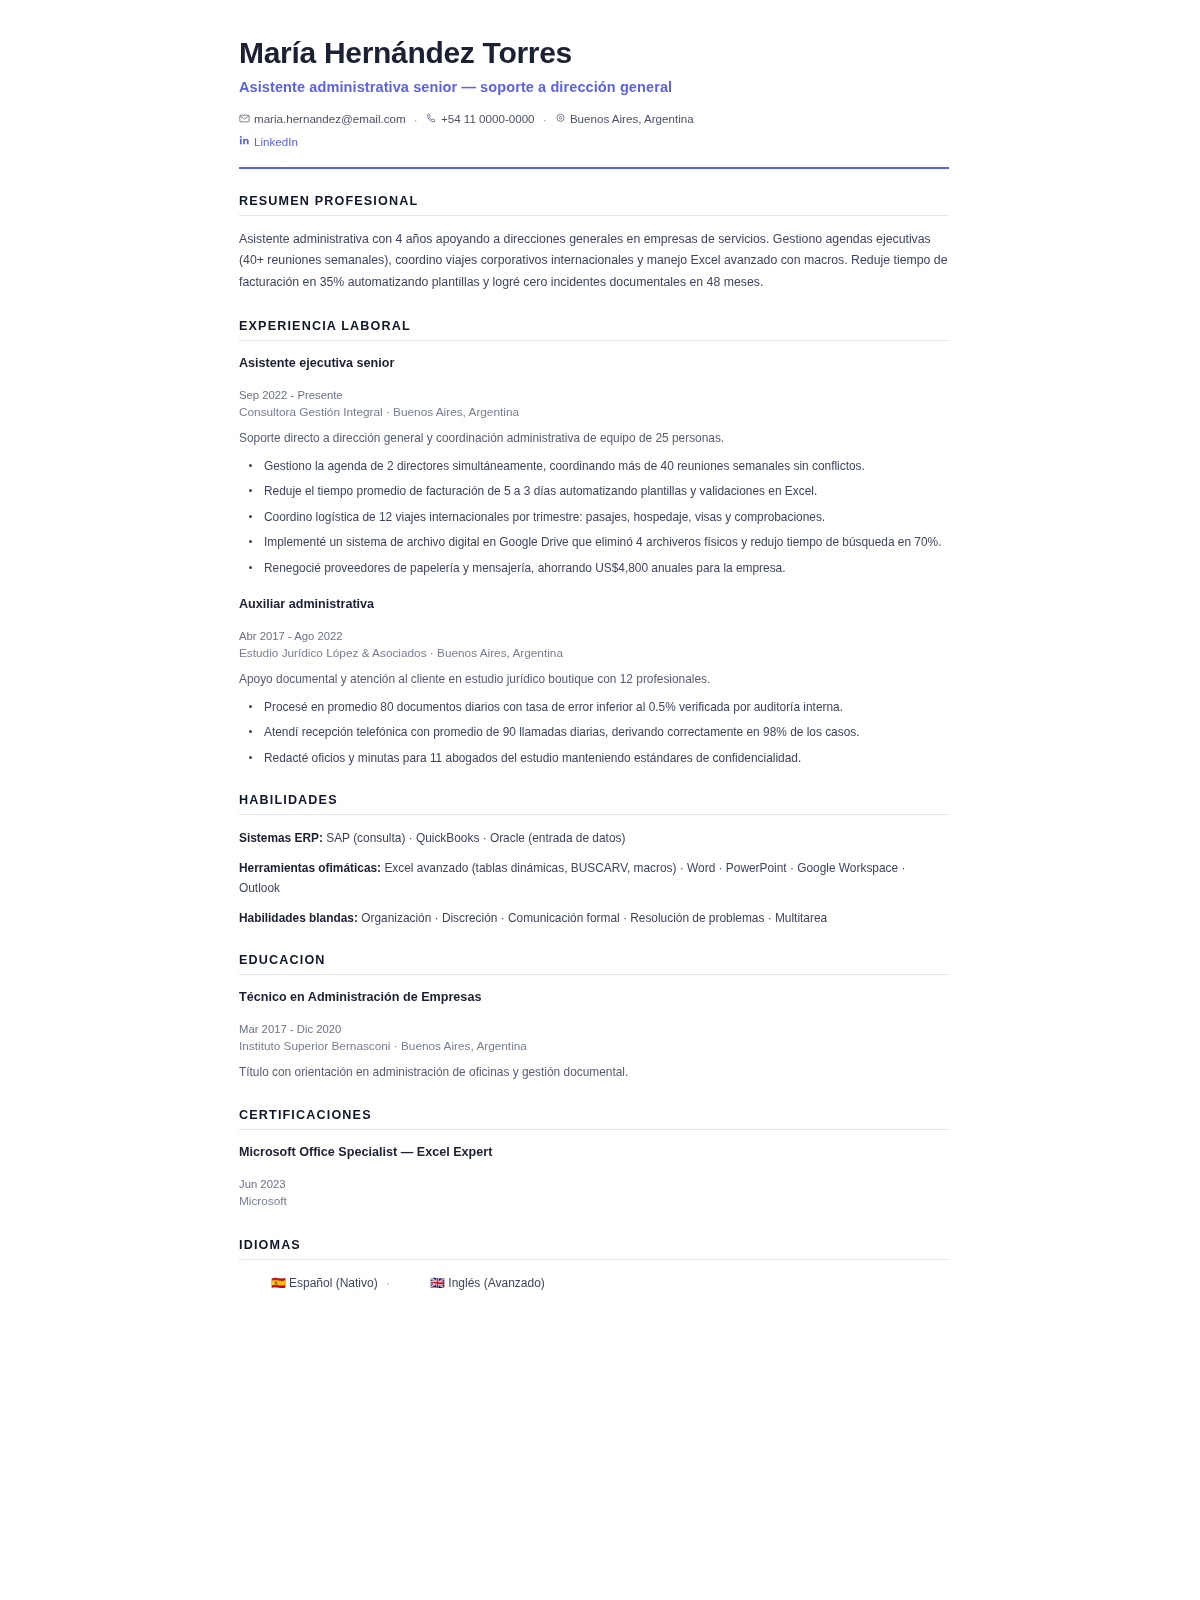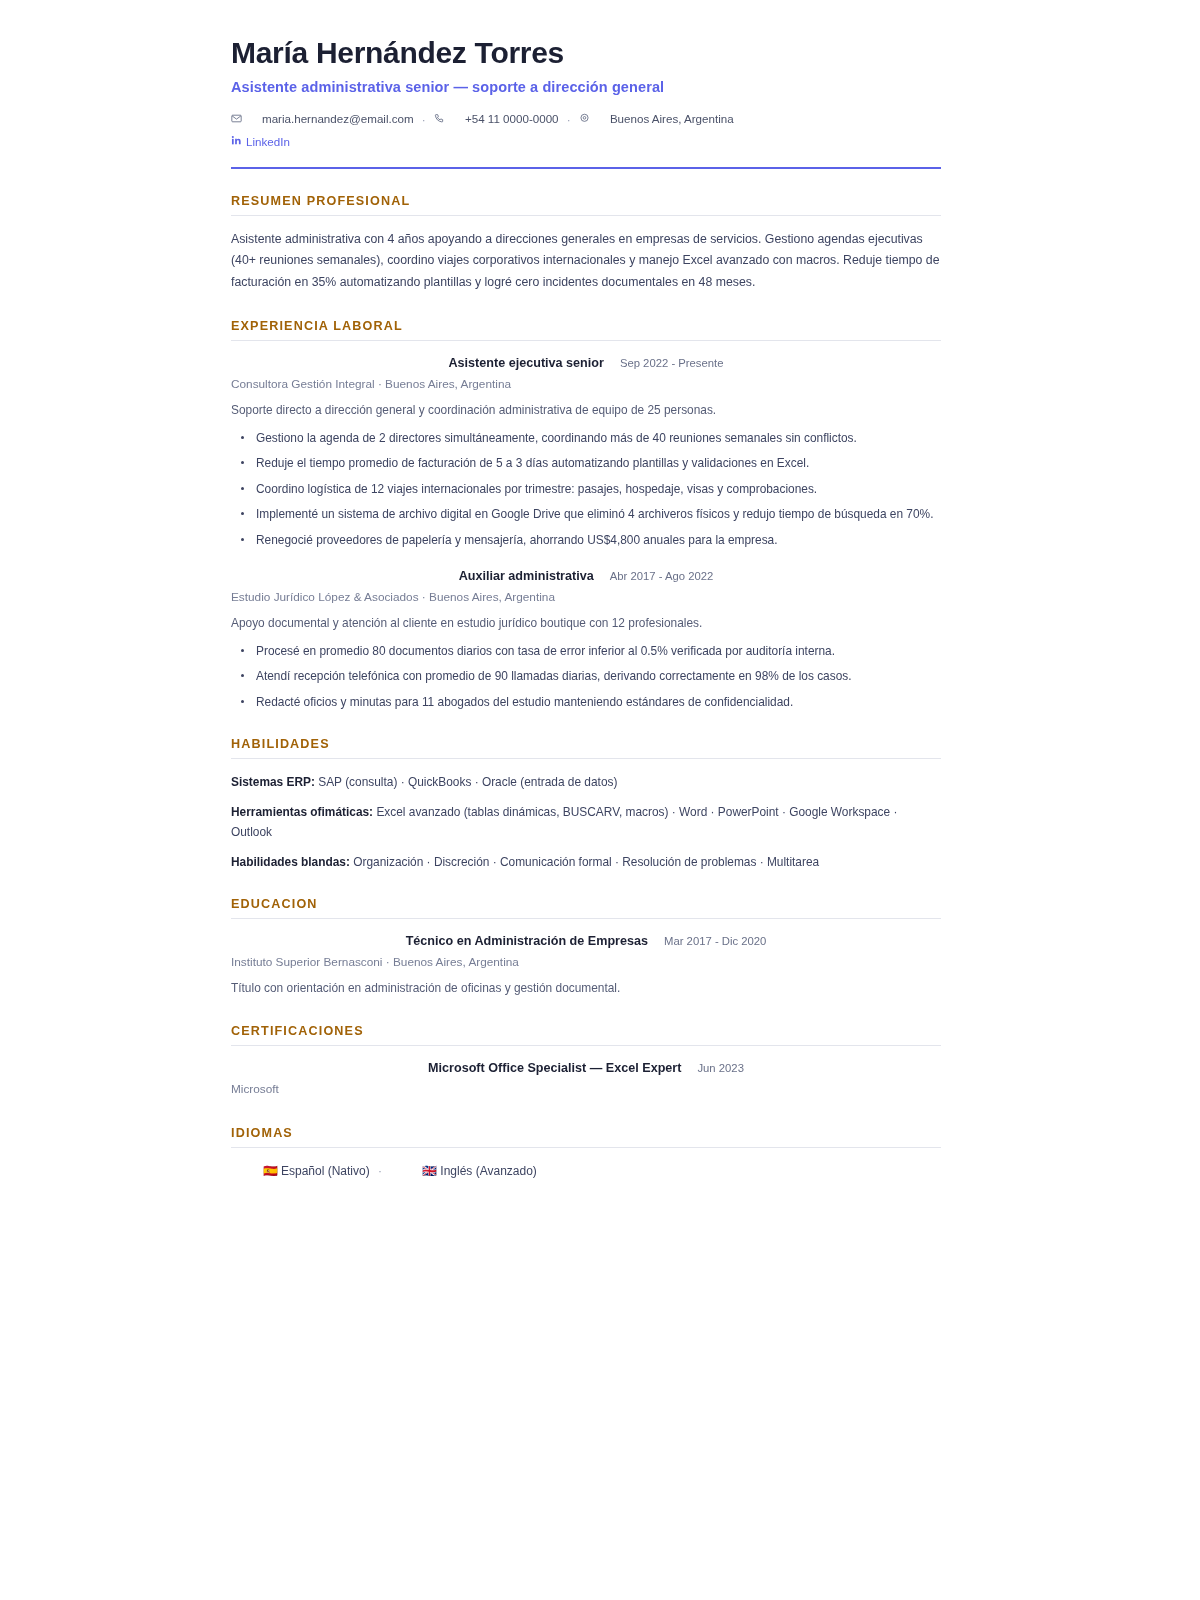--- a/index.html
+++ b/index.html
@@ -13,20 +13,21 @@
     height: 1600px;
     font-family: "Liberation Sans", sans-serif;
     color: #3d4461;
     -webkit-font-smoothing: antialiased;
   }
   .page {
     width: 1140px;
     min-height: 1600px;
     padding: 36px 0 0 0;
     background: #fff;
+    margin-left: 8px;
   }
   .sheet {
     width: 710px;
     margin: 0 auto 0 auto;
     padding-left: 0;
     margin-left: 231px;
   }
 
   
   .name {
@@ -50,21 +51,21 @@
     line-height: 1.95;
     display: block;
   }
   .contact-line .sep {
     color: #9aa0b4;
     padding: 0 5px;
   }
   .ci {
     display: inline-flex;
     align-items: center;
-    gap: 20px;
+    gap: 4px;
     vertical-align: baseline;
   }
   .ci svg { display: block; }
   .linkedin-row {
     font-size: 11.6px;
     line-height: 1.7;
   }
   .linkedin-link {
     color: #5b62e8;
     text-decoration: none;
@@ -77,21 +78,21 @@
     background: #5b62e8;
     margin: 15px 0 0 0;
     width: 710px;
   }
 
   
   .section { margin-top: 25px; }
   .section-title {
     font-size: 12.6px;
     font-weight: bold;
-    color: #a16207;
+    color: #0f172a;
     letter-spacing: 1.15px;
     margin: 0 0 7px 0;
   }
   .section-rule {
     height: 1px;
     background: #e3e5ec;
     margin-bottom: 13px;
   }
 
   .summary {
@@ -99,23 +100,24 @@
     line-height: 1.78;
     color: #3d4461;
     margin: 0;
   }
 
   
   .entry { margin-bottom: 17px; }
   .entry:last-child { margin-bottom: 0; }
   .entry-head {
     display: flex;
-    justify-content: center;
+    justify-content: space-between;
     align-items: baseline;
     gap: 16px;
+    flex-direction: column;
   }
   .entry-title {
     font-size: 12.6px;
     font-weight: bold;
     color: #1c2033;
     line-height: 1.5;
   }
   .entry-date {
     font-size: 11.3px;
     color: #6a7189;

